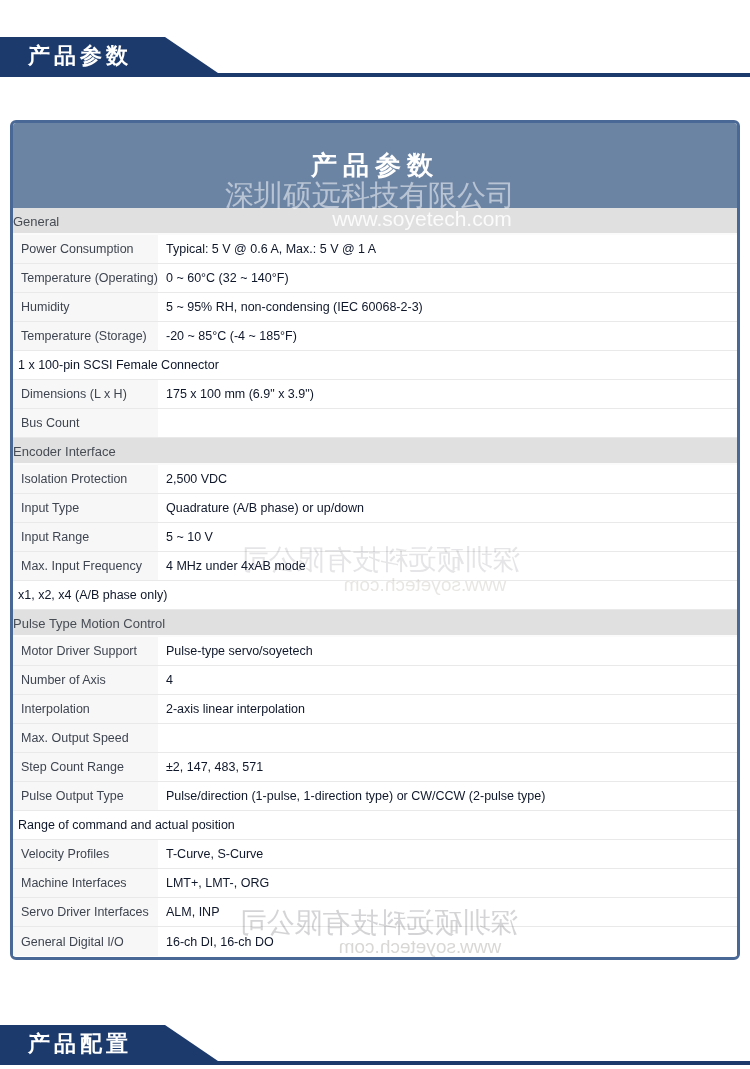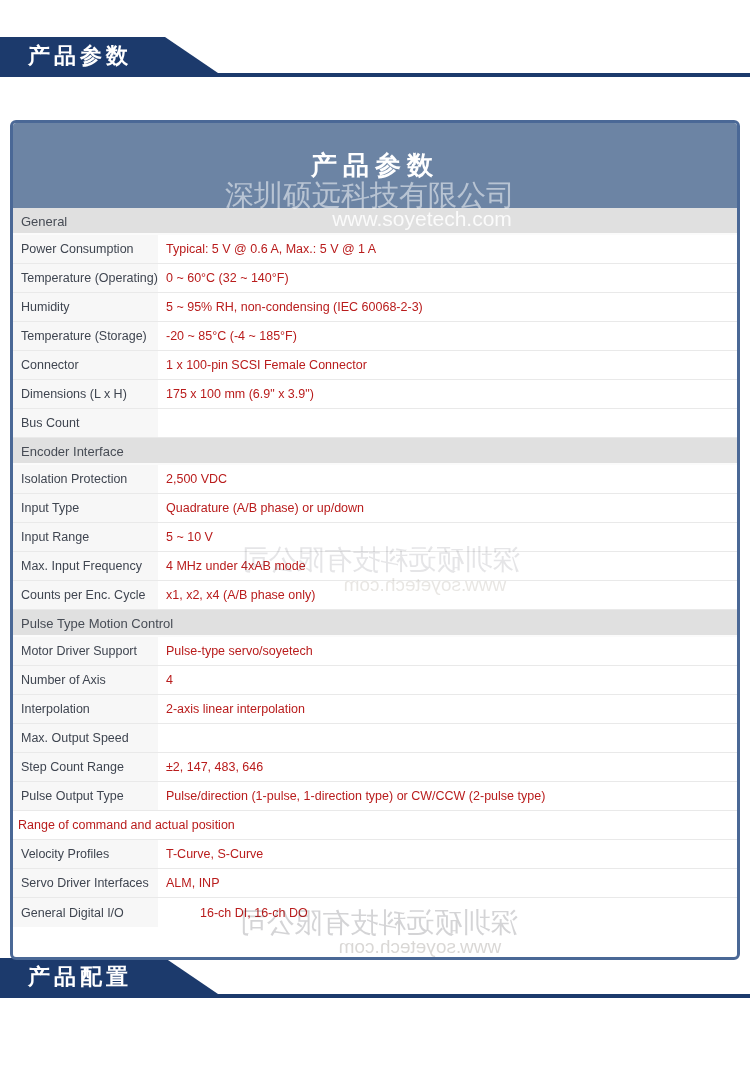--- a/index.html
+++ b/index.html
@@ -20,51 +20,51 @@
   .banner-underline {
     position:absolute; left:0; top:36px; width:750px; height:4px;
     background:var(--navy);
   }
   .banner-label {
     position:absolute; left:28px; top:0; height:36px; line-height:37px;
     color:#ffffff; font-size:22px; letter-spacing:4px; font-weight:bold;
     white-space:nowrap;
   }
   #banner-top { top:37px; }
-  #banner-bottom { top:958px; }
+  #banner-bottom { top:1025px; }
 
   
   .spec-table {
     position:absolute; left:10px; top:120px; width:730px; height:840px;
     background:#ffffff; border:3px solid var(--table-border);
     border-radius:6px; overflow:hidden; z-index:1;
   }
   .table-header {
     height:85px; background:var(--header-blue);
   }
   .table-title {
     padding-top:25px; text-align:center; color:#ffffff;
     font-size:26px; font-weight:bold; letter-spacing:6px; white-space:nowrap;
   }
   .section-row {
     height:27px; line-height:27px; background:#e0e0e0;
     border-bottom:2px solid #fbfbfb;
-    padding-left:8px; font-size:13px; color:#474c55; white-space:nowrap;
+    padding-left:0; font-size:13px; color:#474c55; white-space:nowrap;
   }
   .spec-row {
     display:flex; height:29px; border-bottom:1px solid #e9e9e9;
     background:#ffffff;
   }
-  .spec-row:last-child { border-bottom:none;gap:34px; }
+  .spec-row:last-child { border-bottom:none; }
   .cell { display:flex; align-items:center; font-size:12.5px; white-space:nowrap; }
   .cell.label {
     width:148px; flex:0 0 148px; background:#f7f7f7;
     border-right:3px solid #ffffff; padding-left:8px; color:#3f4550;
   }
-  .cell.value { flex:1; padding-left:5px; color:#b91c1c; }
+  .cell.value { flex:1; padding-left:5px; color:#0f172a; }
 
   
   .wm { position:absolute; text-align:center; pointer-events:none; z-index:5; white-space:nowrap; }
   #wm-header-company { top:176px; left:0; width:740px; font-size:29px; color:rgba(255,255,255,0.52); letter-spacing:0px; }
   #wm-header-url     { top:207px; left:172px; width:500px; font-size:21px; color:rgba(255,255,255,0.85); }
   .wm-flip { transform:scaleX(-1); }
   #wm-mid-company { top:541px; left:30px;  width:700px; font-size:28px; color:rgba(70,70,82,0.14); }
   #wm-mid-url     { top:574px; left:100px; width:650px; font-size:19px; color:rgba(140,128,115,0.20); }
   #wm-bot-company { top:904px; left:28px;  width:700px; font-size:28px; color:rgba(58,58,70,0.22); }
   #wm-bot-url     { top:936px; left:95px;  width:650px; font-size:19px; color:rgba(120,112,105,0.28); }
@@ -94,21 +94,20 @@
       </div>
       <div class="spec-row">
         <div class="cell label">Humidity</div>
         <div class="cell value">5 ~ 95% RH, non-condensing (IEC 60068-2-3)</div>
       </div>
       <div class="spec-row">
         <div class="cell label">Temperature (Storage)</div>
         <div class="cell value">-20 ~ 85°C (-4 ~ 185°F)</div>
       </div>
       <div class="spec-row">
-        <div class="cell label">Connector</div>
         <div class="cell value">1 x 100-pin SCSI Female Connector</div>
       </div>
       <div class="spec-row">
         <div class="cell label">Dimensions (L x H)</div>
         <div class="cell value">175 x 100 mm (6.9" x 3.9")</div>
       </div>
       <div class="spec-row">
         <div class="cell label">Bus Count</div>
       </div>
       <div class="section-row">Encoder Interface</div>
@@ -122,53 +121,56 @@
       </div>
       <div class="spec-row">
         <div class="cell label">Input Range</div>
         <div class="cell value">5 ~ 10 V</div>
       </div>
       <div class="spec-row">
         <div class="cell label">Max. Input Frequency</div>
         <div class="cell value">4 MHz under 4xAB mode</div>
       </div>
       <div class="spec-row">
-        <div class="cell label">Counts per Enc. Cycle</div>
         <div class="cell value">x1, x2, x4 (A/B phase only)</div>
       </div>
       <div class="section-row">Pulse Type Motion Control</div>
       <div class="spec-row">
         <div class="cell label">Motor Driver Support</div>
         <div class="cell value">Pulse-type servo/soyetech</div>
       </div>
       <div class="spec-row">
         <div class="cell label">Number of Axis</div>
         <div class="cell value">4</div>
       </div>
       <div class="spec-row">
         <div class="cell label">Interpolation</div>
         <div class="cell value">2-axis linear interpolation</div>
       </div>
       <div class="spec-row">
         <div class="cell label">Max. Output Speed</div>
       </div>
       <div class="spec-row">
         <div class="cell label">Step Count Range</div>
-        <div class="cell value">±2, 147, 483, 646</div>
+        <div class="cell value">±2, 147, 483, 571</div>
       </div>
       <div class="spec-row">
         <div class="cell label">Pulse Output Type</div>
         <div class="cell value">Pulse/direction (1-pulse, 1-direction type) or CW/CCW (2-pulse type)</div>
       </div>
       <div class="spec-row">
         <div class="cell value">Range of command and actual position</div>
       </div>
       <div class="spec-row">
         <div class="cell label">Velocity Profiles</div>
         <div class="cell value">T-Curve, S-Curve</div>
+      </div>
+      <div class="spec-row">
+        <div class="cell label">Machine Interfaces</div>
+        <div class="cell value">LMT+, LMT-, ORG</div>
       </div>
       <div class="spec-row">
         <div class="cell label">Servo Driver Interfaces</div>
         <div class="cell value">ALM, INP</div>
       </div>
       <div class="spec-row">
         <div class="cell label">General Digital I/O</div>
         <div class="cell value">16-ch DI, 16-ch DO</div>
       </div>
     </div>

